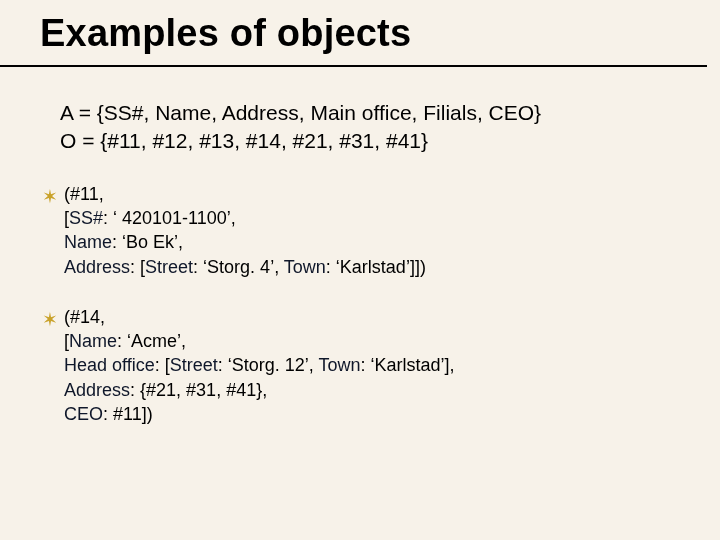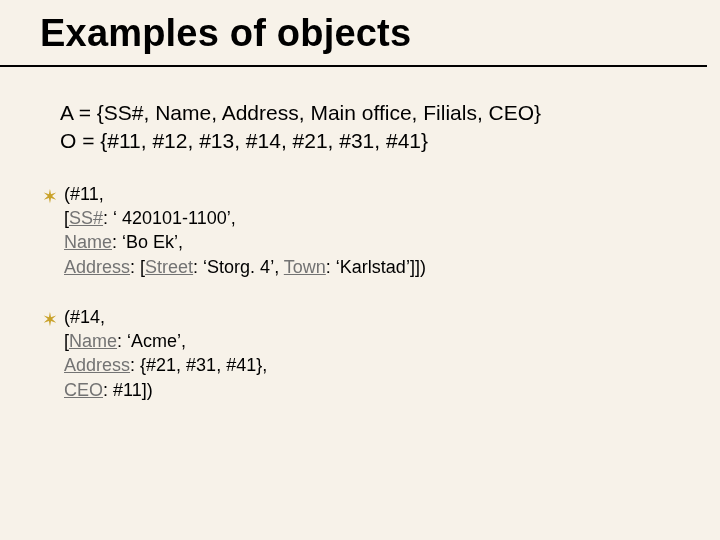--- a/index.html
+++ b/index.html
@@ -49,22 +49,21 @@
     padding-top: 2px;
     width: 22px;
     flex: 0 0 22px;
     font-family: "Segoe UI Symbol", Arial, sans-serif;
   }
   .bullet-body {
     font-size: 18px;
     line-height: 1.35;
   }
   .attr {
-    color: #737373;
-    text-decoration: underline;
+    color: #0f172a;
   }
 </style>
 </head>
 <body>
 
 <div class="slide">
   <h1 class="title">Examples of objects</h1>
   <div class="rule"></div>
 
   <div class="defs">
@@ -80,18 +79,19 @@
       <div><span class="attr">Name</span><span>: ‘Bo Ek’,</span></div>
       <div><span class="attr">Address</span><span>: [</span><span class="attr">Street</span><span>: ‘Storg. 4’, </span><span class="attr">Town</span><span>: ‘Karlstad’]])</span></div>
     </div>
   </div>
 
   <div class="bullet-block">
     <div class="bullet-marker">✶</div>
     <div class="bullet-body">
       <div>(#14,</div>
       <div><span>[</span><span class="attr">Name</span><span>: ‘Acme’,</span></div>
+      <div><span class="attr">Head office</span><span>: [</span><span class="attr">Street</span><span>: ‘Storg. 12’, </span><span class="attr">Town</span><span>: ‘Karlstad’],</span></div>
       <div><span class="attr">Address</span><span>: {#21, #31, #41},</span></div>
       <div><span class="attr">CEO</span><span>: #11])</span></div>
     </div>
   </div>
 
 </div>
 
 </body></html>

